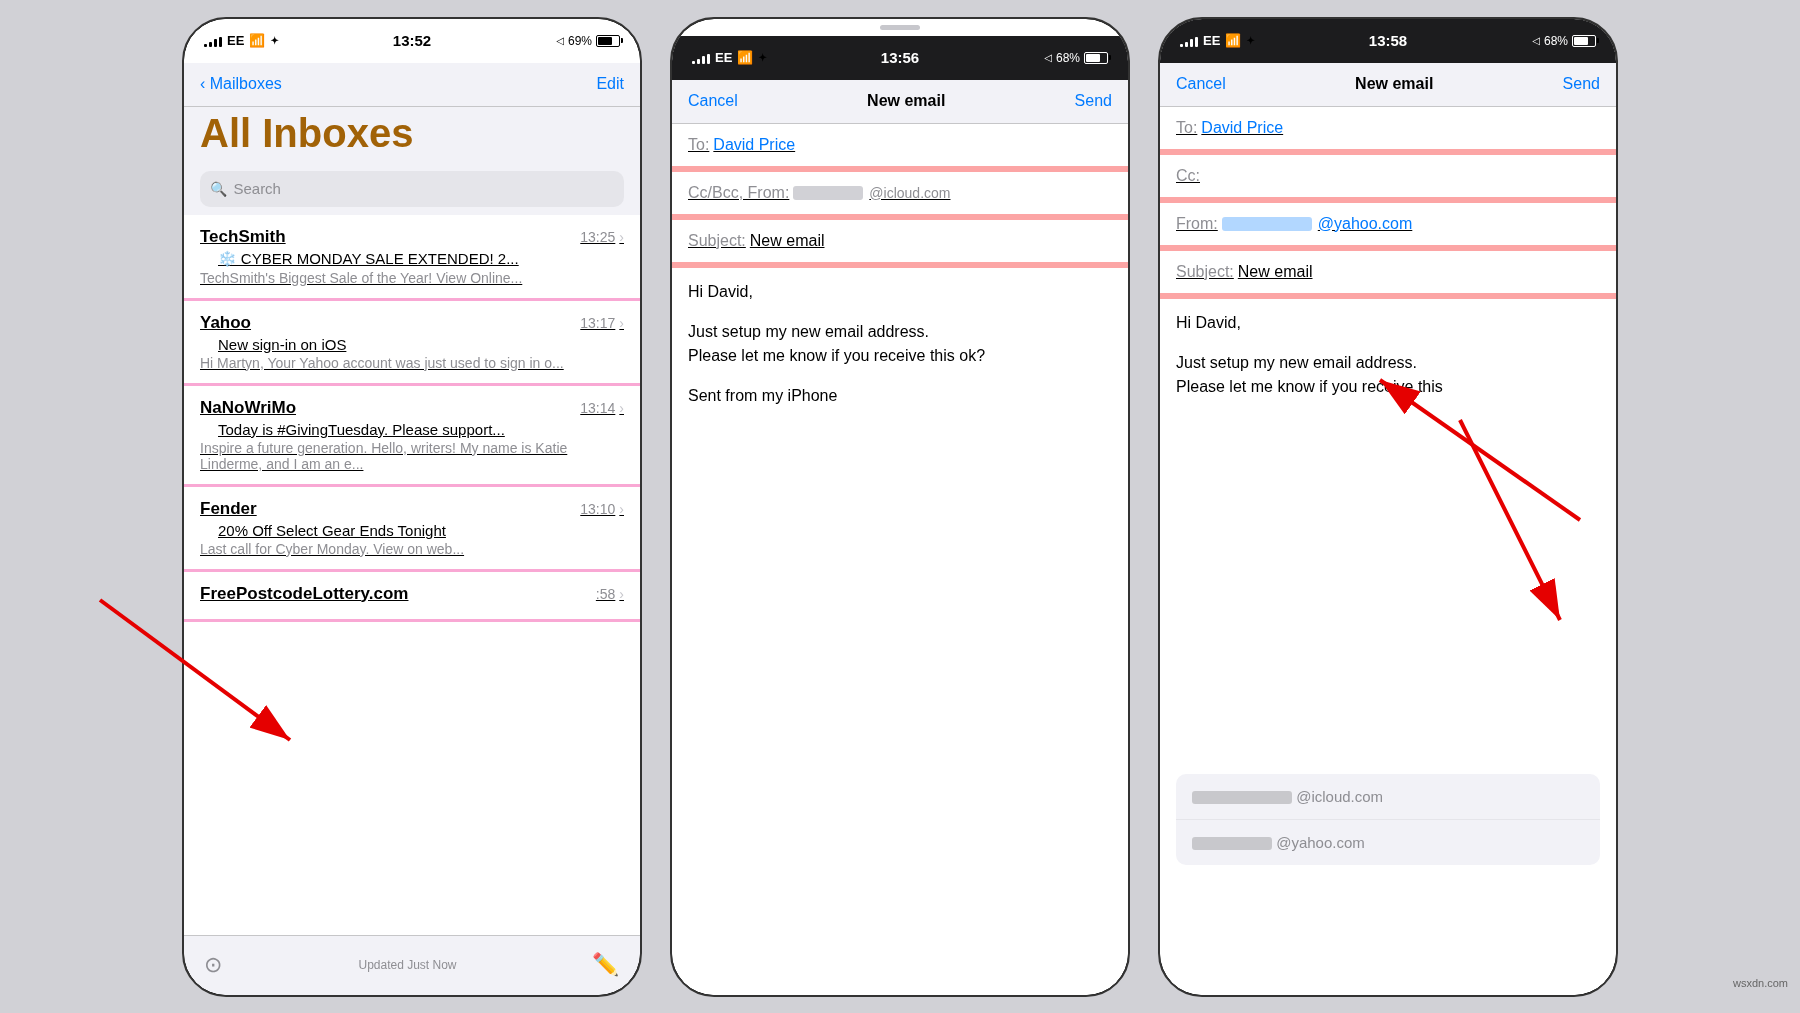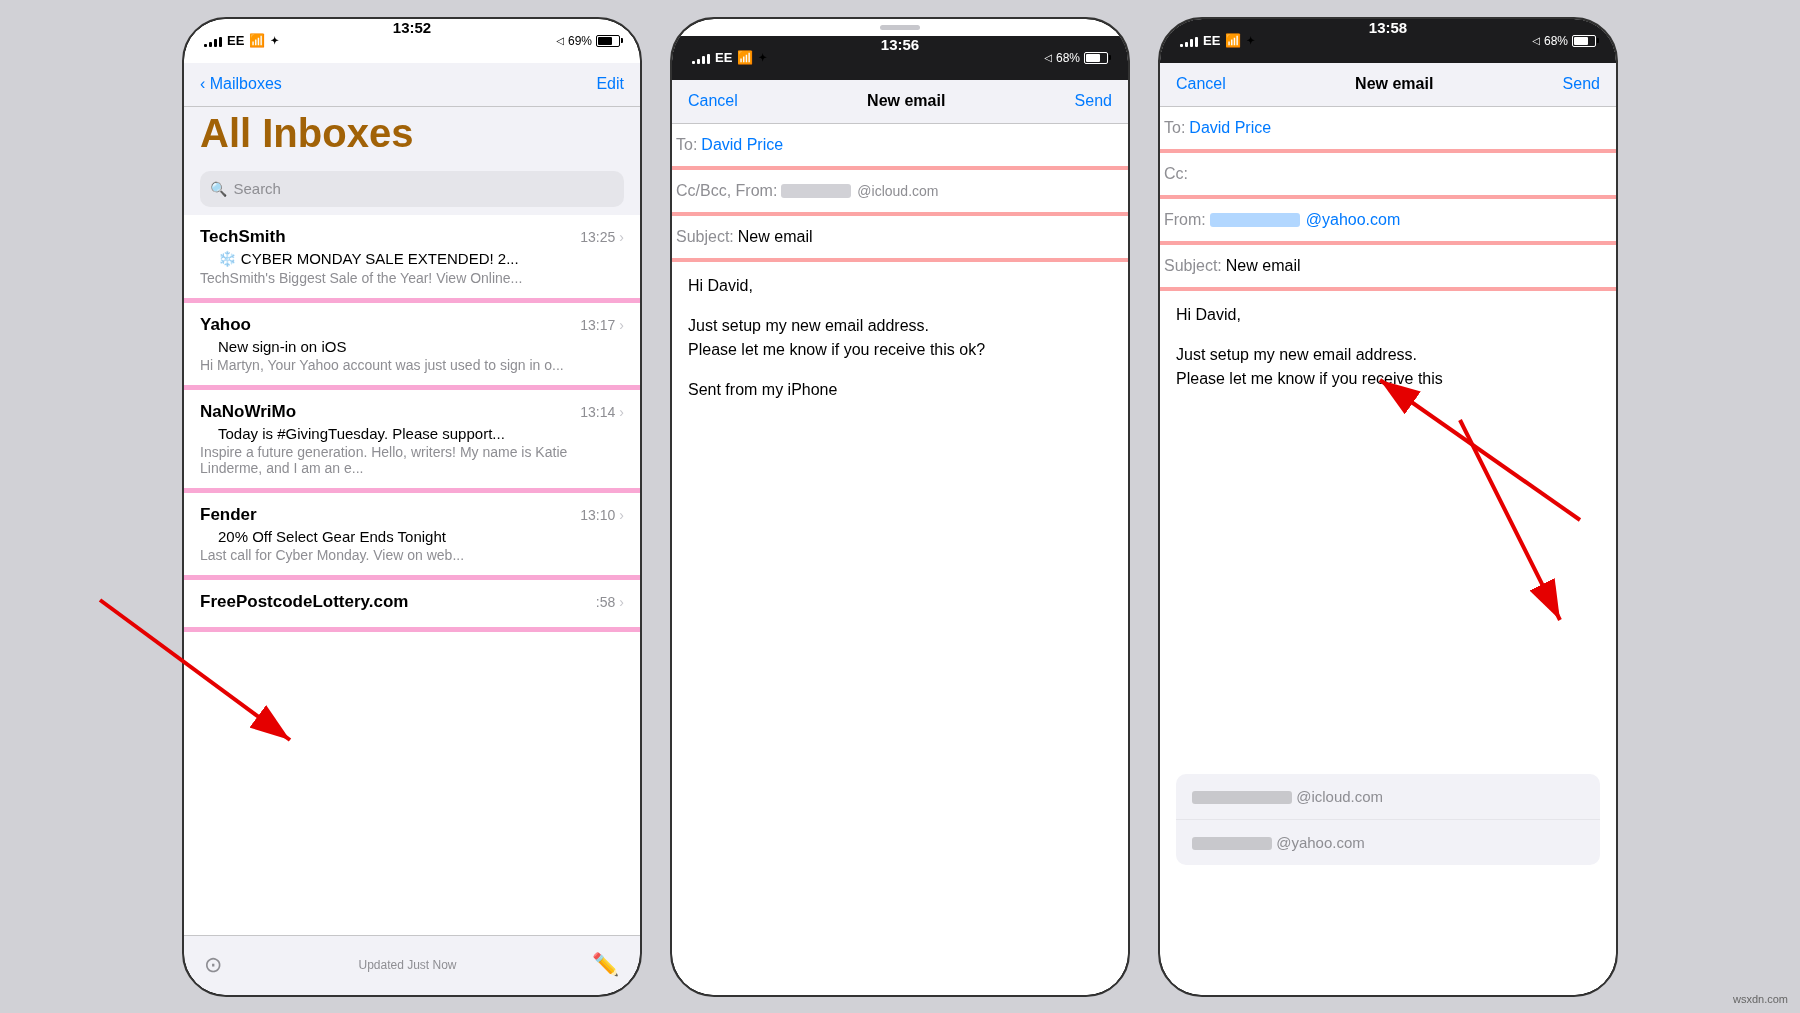--- a/index.html
+++ b/index.html
@@ -36,20 +36,21 @@
       overflow: hidden;
       display: flex;
       flex-direction: column;
     }
 
     
     .status-bar {
       height: 44px;
       background: #fff;
       display: flex;
+      align-items: center;
       justify-content: space-between;
       padding: 0 20px;
       flex-shrink: 0;
     }
     .status-left {
       display: flex;
       align-items: center;
       gap: 5px;
       font-size: 13px;
       font-weight: 600;
@@ -172,22 +173,23 @@
     }
 
     
     .email-list {
       flex: 1;
       overflow-y: auto;
       background: #fff;
     }
     .email-item {
       padding: 12px 16px;
-      border-bottom: 5px solid #f9a8d4;
+      border-bottom: 3px solid #f9a8d4;
       position: relative;
+      text-decoration: underline;
     }
     .email-header {
       display: flex;
       justify-content: space-between;
       align-items: center;
       margin-bottom: 3px;
     }
     .email-sender {
       font-size: 17px;
       font-weight: 700;
@@ -241,25 +243,26 @@
 
     
     .compose-screen {
       flex: 1;
       background: #fff;
       display: flex;
       flex-direction: column;
       overflow: hidden;
     }
     .compose-field {
-      padding: 12px 4px;
-      border-bottom: 4px solid #fca5a5;
+      padding: 12px 16px;
+      border-bottom: 6px solid #fca5a5;
       display: flex;
       align-items: center;
       gap: 4px;
+      text-decoration: underline;
     }
     .compose-field-label {
       font-size: 16px;
       color: #8e8e93;
     }
     .compose-field-value {
       font-size: 16px;
       color: #007aff;
     }
     .compose-field-text {
@@ -306,21 +309,21 @@
       left: 0;
       width: 1800px;
       height: 1013px;
       pointer-events: none;
       z-index: 999;
     }
 
     
     .watermark {
       position: absolute;
-      bottom: 8px;
+      bottom: 24px;
       right: 12px;
       font-size: 11px;
       color: #666;
       margin-left: 28px;
     }
 
     .nano-bar {
       width: 40px;
       height: 5px;
       background: #c7c7cc;

